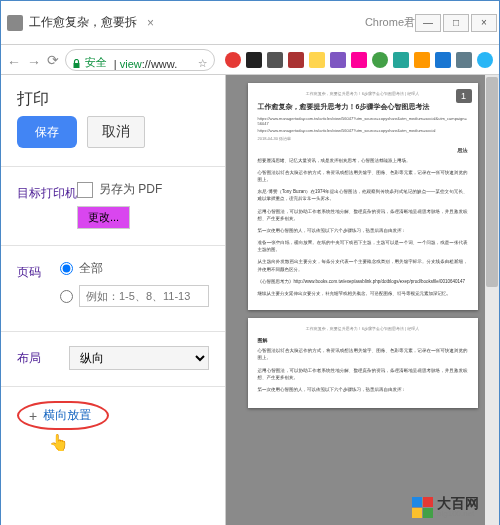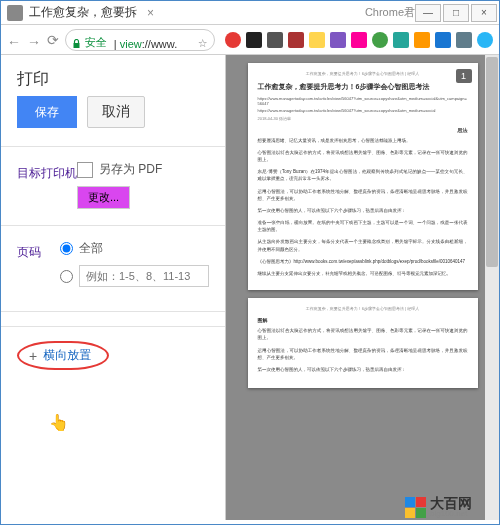--- a/index.html
+++ b/index.html
@@ -1,18 +1,18 @@
 <!DOCTYPE html>
 <html><head>
 <meta charset="utf-8">
 <style>
 *{box-sizing:border-box;margin:0;padding:0;font-family:"Microsoft YaHei",sans-serif}
 body{background:#fff;width:500px;height:525px;overflow:hidden;position:relative}
 .window{width:500px;height:525px;border:1px solid #4a88c7;position:relative;background:#fff}
-.titlebar{height:24px;background:#fff;display:flex;align-items:center;border-bottom:1px solid #d0d0d0}
+.titlebar{height:44px;background:#fff;display:flex;align-items:center;border-bottom:1px solid #d0d0d0}
 .favicon{width:16px;height:16px;margin:0 6px;background:#888;border-radius:2px}
 .tabtitle{font-size:12px;color:#333;flex:0 0 110px;overflow:hidden;white-space:nowrap;text-overflow:ellipsis}
 .tabclose{font-size:12px;color:#888;margin:0 8px}
 .spacer{flex:1}
 .winlabel{font-size:11px;color:#888;}
 .winbtn{width:26px;height:18px;border:1px solid #bbb;margin-right:2px;font-size:10px;text-align:center;line-height:16px;color:#555;background:#f7f7f7}
 .toolbar{height:30px;display:flex;align-items:center;padding:0 6px;gap:6px;border-bottom:1px solid #d0d0d0}
 .navbtn{width:20px;height:20px;color:#8a8a8a;font-size:14px;text-align:center;line-height:20px}
 .addr{flex:0 0 150px;height:22px;border:1px solid #ccc;border-radius:11px;display:flex;align-items:flex-end;padding:0 6px;font-size:11px;overflow:hidden;white-space:nowrap}
 .secure{color:#0a8f3c;margin-right:4px}
@@ -22,21 +22,21 @@
 .urlrest{color:#333}
 .star{color:#888;margin-left:auto}
 .exticons{display:flex;gap:5px;margin-left:4px}
 .ext{width:16px;height:16px;border-radius:2px}
 .menu3{width:18px;text-align:center;color:#666;font-size:14px}
 .content{display:flex;height:calc(100% - 58px)}
 .sidebar{width:225px;background:#fff;border-right:1px solid #ccc;padding:14px 16px;position:relative}
 .ptitle{font-size:16px;color:#333;margin-bottom:6px}
 .psub{font-size:12px;color:#666;margin-bottom:14px}
 .btnrow{display:flex;gap:10px;margin-bottom:18px}
-.btn-save{background:#4285f4;color:#fff;border:none;padding:6px 18px;font-size:12px;border-radius:0}
+.btn-save{background:#4285f4;color:#fff;border:none;padding:6px 18px;font-size:12px;border-radius:6px}
 .btn-cancel{background:#f5f5f5;color:#333;border:1px solid #ccc;padding:6px 14px;font-size:14px;border-radius:2px}
 .hr{border:none;border-top:1px solid #e2e2e2;margin:0 -16px 14px}
 .row{display:flex;align-items:flex-start;margin-bottom:16px;font-size:12px;color:#555}
 .rowlabel{width:60px;color:#4c1d95;padding-top:4px}
 .rowbody{flex:1}
 .dest{display:flex;align-items:center;gap:6px;margin-bottom:8px}
 .pdficon{width:16px;height:16px;border:1px solid #999}
 .change{background:#d946ef;border:1px solid #ccc;padding:3px 10px;font-size:11px}
 .radio{display:flex;align-items:center;gap:6px;margin-bottom:8px}
 .radio input{margin:0}
@@ -47,21 +47,21 @@
 .cursor{position:absolute;left:48px;top:358px;font-size:16px;pointer-events:none}
 .preview{flex:1;background:#8a8a8a;padding:8px;overflow:hidden;position:relative}
 .page{background:#fff;margin:0 auto 8px;width:230px;padding:8px 10px;box-shadow:0 1px 3px rgba(0,0,0,.4);font-size:5px;color:#333;position:relative}
 .pgnum{position:absolute;top:6px;right:6px;background:#666;color:#fff;width:16px;height:14px;font-size:9px;text-align:center;line-height:14px;border-radius:2px}
 .phdr{font-size:4px;color:#888;text-align:center;margin-bottom:6px;white-space:nowrap;overflow:hidden}
 .pttl{font-size:7px;font-weight:bold;margin-bottom:4px}
 .purl{font-size:4px;color:#555;word-break:break-all;margin-bottom:2px;line-height:1.3}
 .pdate{font-size:4px;color:#888;margin-bottom:6px}
 .psec{font-size:5px;text-align:right;font-weight:bold;margin-bottom:4px}
 .ppara{font-size:4.5px;line-height:1.6;margin-bottom:5px;text-align:justify;color:#333}
-.watermark{position:absolute;bottom:6px;right:27px;display:flex;align-items:center;gap:4px}
+.watermark{position:absolute;bottom:6px;right:20px;display:flex;align-items:center;gap:4px}
 .wmlogo{display:flex;gap:1px}
 .wmsq{width:10px;height:10px}
 .wmtxt{display:flex;flex-direction:column;line-height:1}
 .wmcn{font-size:14px;font-weight:bold;color:#333}
 .wmen{font-size:8px;color:#888}
 .scrollb{position:absolute;right:0;top:0;width:14px;height:100%;background:#e8e8e8}
 .sthumb{position:absolute;right:1px;top:2px;width:12px;height:210px;background:#bcbcbc;border-radius:2px}
 </style>
 </head>
 <body>
@@ -142,20 +142,28 @@
       <span>全部</span>
      </label>
      <label class="radio">
       <input type="radio" style="">
       <input class="pageinput" placeholder="例如：1-5、8、11-13" style="">
      </label>
     </div>
    </div>
    <hr class="hr">
 
+   <div class="row">
+    <div class="rowlabel">布局</div>
+    <div class="rowbody">
+     <select class="layoutsel">
+      <option>纵向</option>
+     </select>
+    </div>
+   </div>
    <hr class="hr">
 
    <div class="more">
     <span class="plus">+</span>
     <span>横向放置</span>
    </div>
    <div class="cursor">👆</div>
   </div>
 
   <div class="preview">

